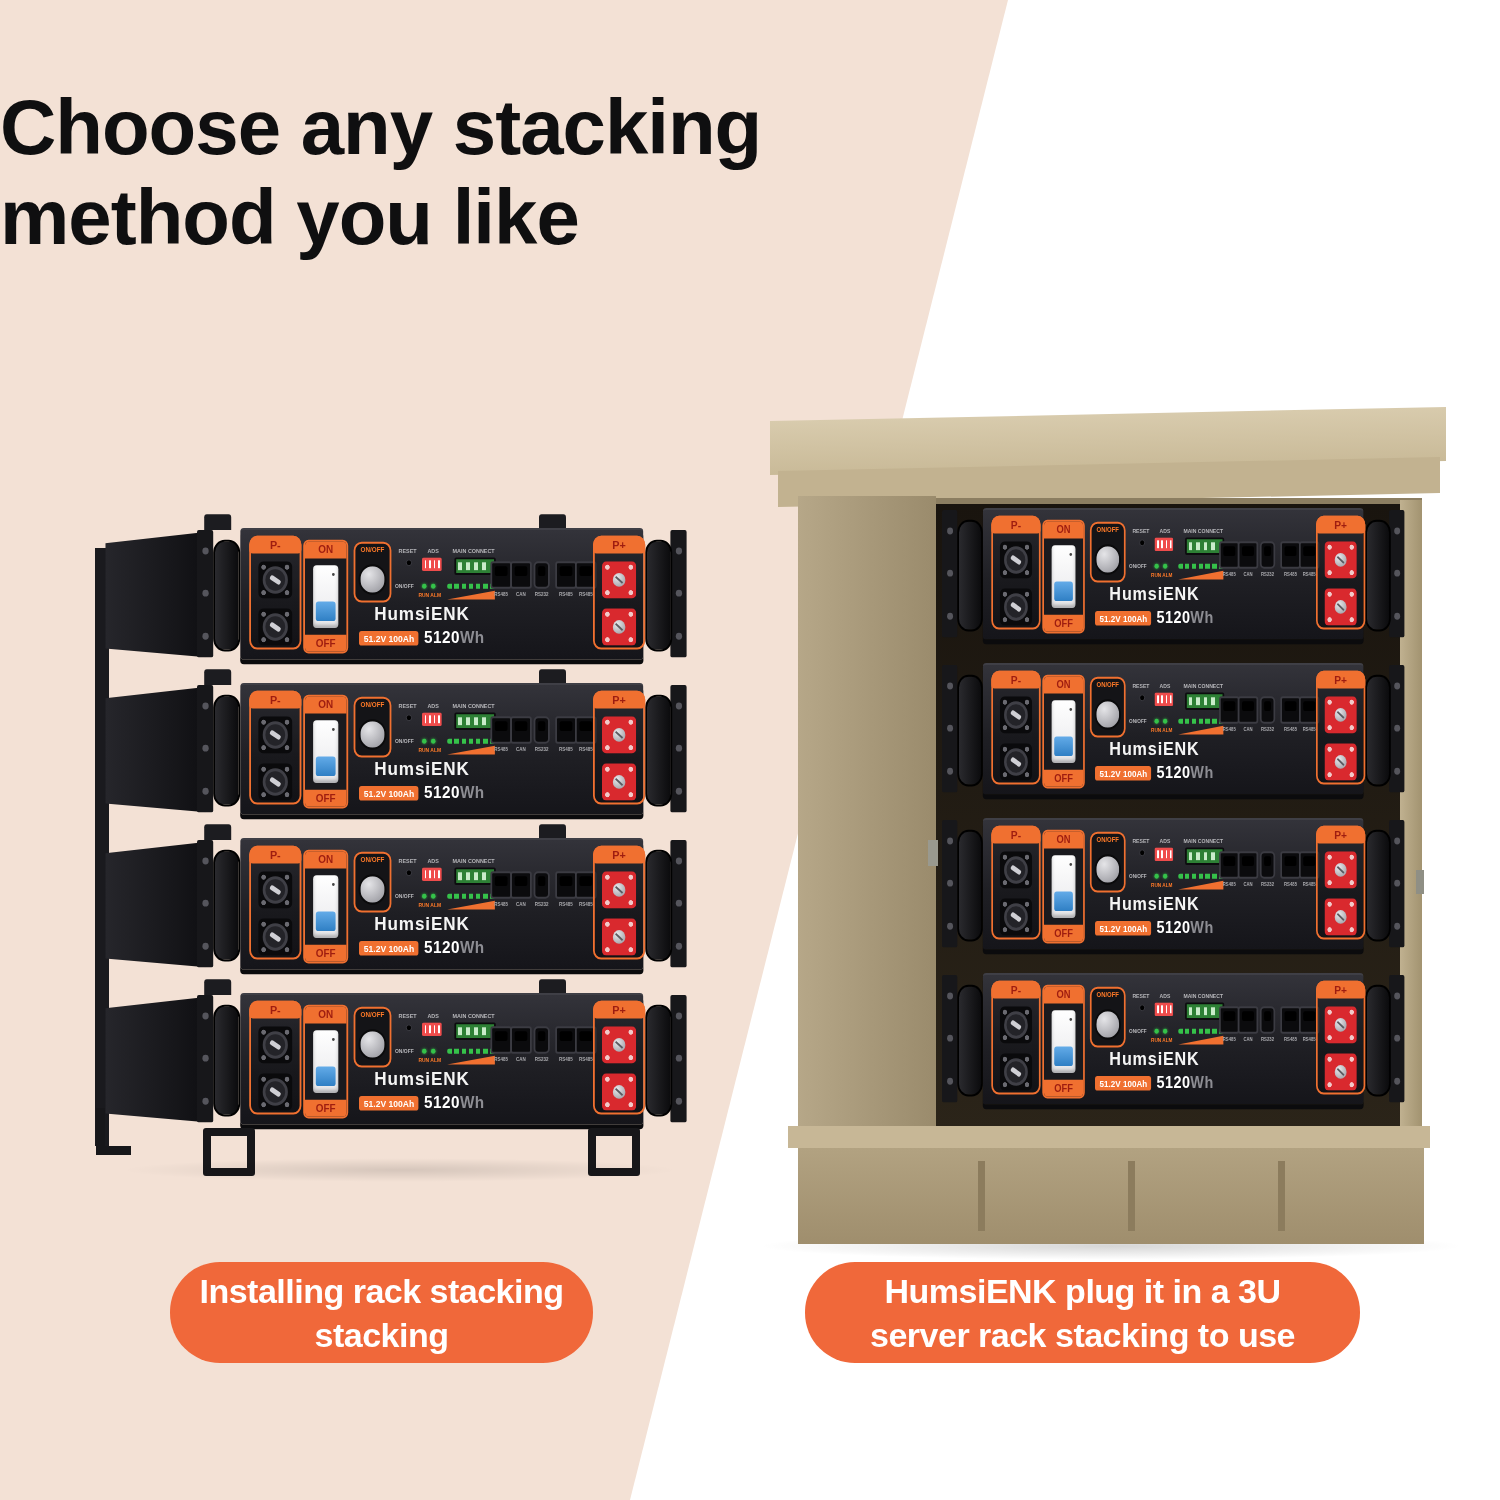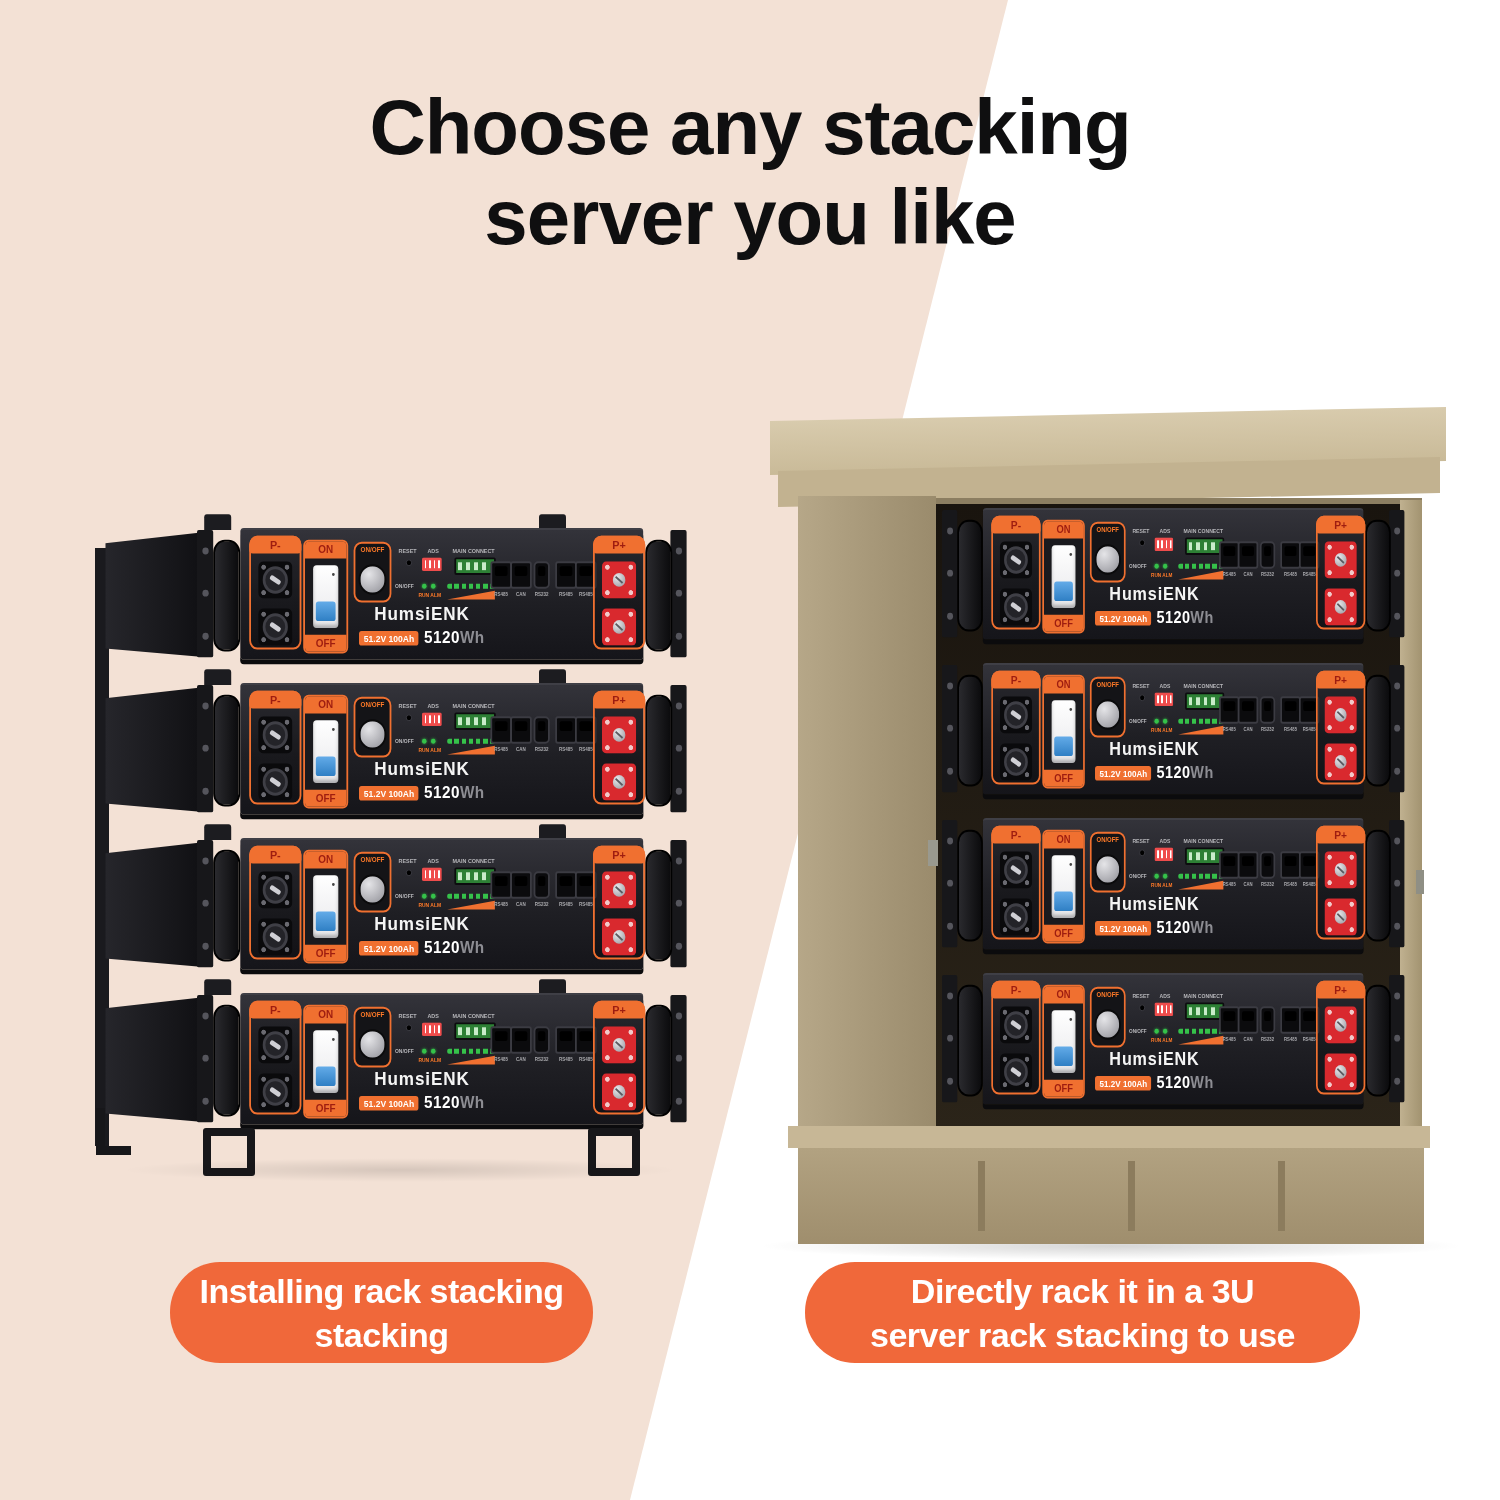--- a/index.html
+++ b/index.html
@@ -7,21 +7,21 @@
   .canvas{position:relative;width:1500px;height:1500px;background:#ffffff;
           font-family:"Liberation Sans",sans-serif;}
 
   
   .bg-diagonal{position:absolute;inset:0;background:#f3e1d5;
 ionly               clip-path:polygon(0 0,67.2% 0,42% 100%,0 100%);}
   .bg-diagonal{position:absolute;inset:0;background:#f3e1d5;
                clip-path:polygon(0 0,67.2% 0,42% 100%,0 100%);}
 
   
-  .title{position:absolute;left:0;right:0;top:82px;margin:0;text-align:center;
+  .title{position:absolute;left:0;right:0;top:82px;margin:0;text-align:left;
          font-size:78px;line-height:90px;font-weight:bold;color:#0f0f10;letter-spacing:-1px;}
 
   
   .pill{position:absolute;height:101px;border-radius:50px;background:#f0683a;
         color:#fff;font-weight:bold;font-size:34px;line-height:44px;text-align:center;
         display:flex;align-items:center;justify-content:center;letter-spacing:-.5px;}
   .pill-left{left:170px;top:1262px;width:423px;}
   .pill-right{left:805px;top:1262px;width:555px;}
 
   
@@ -171,21 +171,21 @@
   .cabinet .module:nth-child(4){top:573px;}
 </style>
 </head>
 <body>
 
 <div class="canvas">
   <div class="bg-diagonal"></div>
 
   <h1 class="title">
     <span>Choose any stacking</span><br>
-    <span>server you like</span>
+    <span>method you like</span>
   </h1>
 
   <section class="left-stack">
     <div class="rail"></div>
     <div class="modules">
   <div class="module">
     <div class="side3d"></div>
     <div class="tab l"></div>
     <div class="tab r"></div>
     <div class="m-ear left">
@@ -882,17 +882,17 @@
   </section>
 
   <div class="pill pill-left">
     <div>
       <span>Installing rack stacking</span><br>
       <span>stacking</span>
     </div>
   </div>
   <div class="pill pill-right">
     <div>
-      <span>Directly rack it in a 3U</span><br>
+      <span>HumsiENK plug it in a 3U</span><br>
       <span>server rack stacking to use</span>
     </div>
   </div>
 </div>
 
 </body></html>

